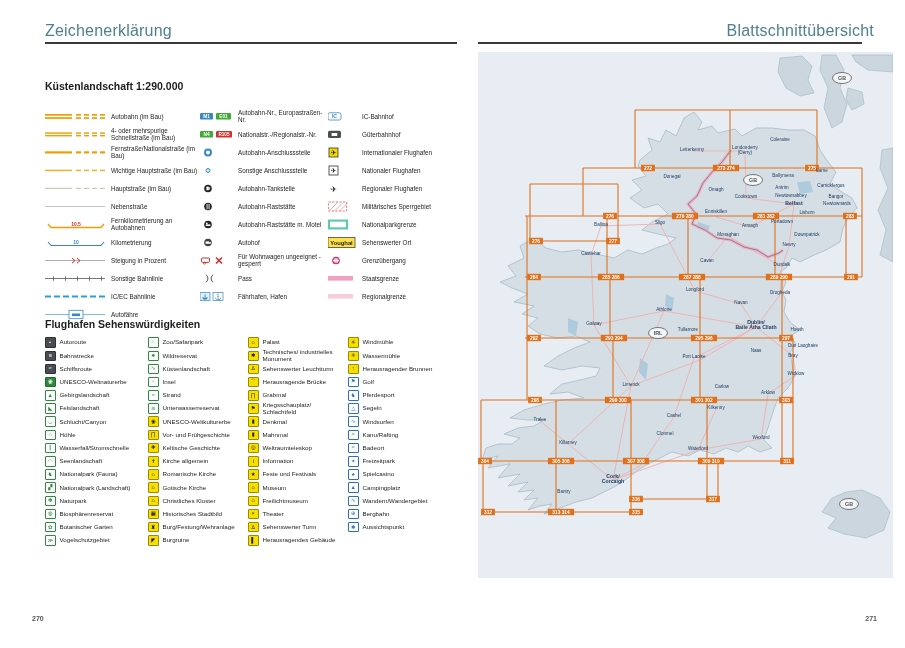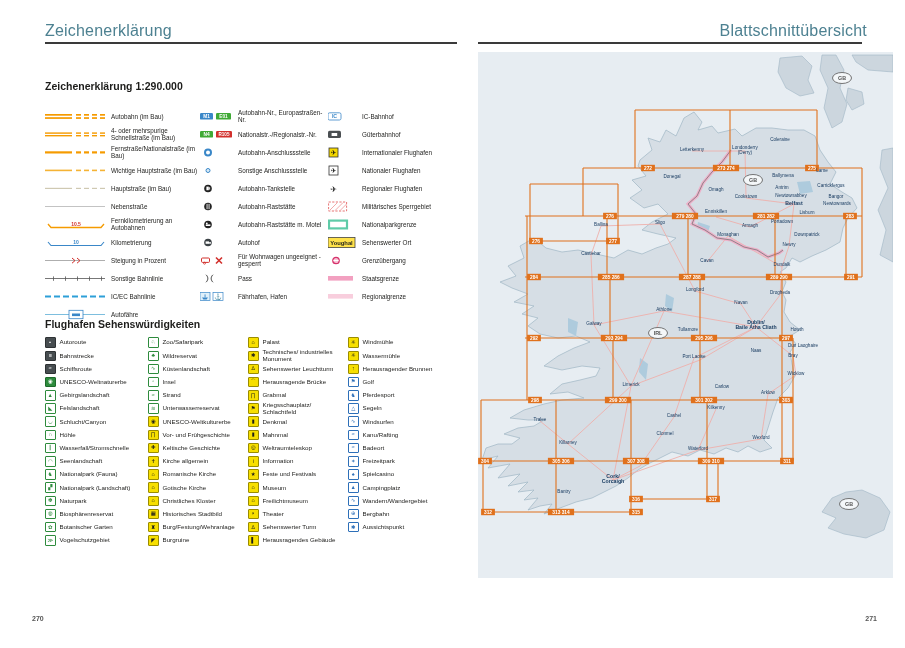--- a/index.html
+++ b/index.html
@@ -23,25 +23,25 @@
   .sicon.culture{background:#f7df00;color:#1d1d1b;border:.5px solid #9a8c00;}
   .sicon.leisure{background:#fff;color:#2d6fb8;border:1px solid #2d6fb8;}
   #map{position:absolute;left:478px;top:52px;width:415px;height:526px;background:#e7edf2;}
   svg text{font-family:"Liberation Sans",sans-serif;}
 </style>
 </head>
 <body>
 <div id="canvas">
 
   <div class="hdr" style="left:45px;">Zeichenerklärung</div>
-  <div class="hdr" style="right:38px;padding-left:8px;">Blattschnittübersicht</div>
+  <div class="hdr" style="right:31px;padding-left:8px;">Blattschnittübersicht</div>
   <div class="hdr-rule" style="left:45px;width:412px;"></div>
   <div class="hdr-rule" style="left:478px;width:384px;"></div>
 
-  <div class="sec-title" style="left:45px;top:80px;">Zeichenerklärung 1:290.000</div>
+  <div class="sec-title" style="left:45px;top:80px;">Küstenlandschaft 1:290.000</div>
   <div class="legend-col" id="lc1" style="left:45px;top:108px;width:158px;">
       <div class="lrow">
         <span class="sym" style="width: 62px; overflow: hidden; flex: 0 0 auto;"><svg class="sym" width="62" height="11" viewBox="0 0 62 11">
             <rect x="0" y="3" width="27" height="1.7" fill="#f59b00"></rect>
             <rect x="0" y="6.2" width="27" height="1.7" fill="#f59b00"></rect>
             <rect x="31" y="3" width="5" height="1.7" fill="#f59b00"></rect>
             <rect x="39" y="3" width="5" height="1.7" fill="#f59b00"></rect>
             <rect x="47" y="3" width="5" height="1.7" fill="#f59b00"></rect>
             <rect x="55" y="3" width="5" height="1.7" fill="#f59b00"></rect>
             <rect x="31" y="6.2" width="5" height="1.7" fill="#f59b00"></rect>

